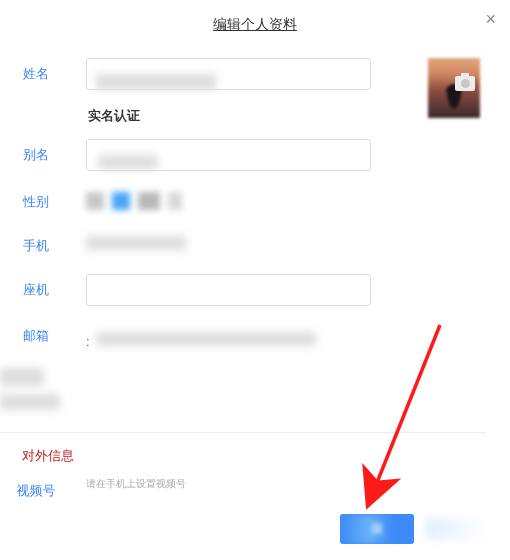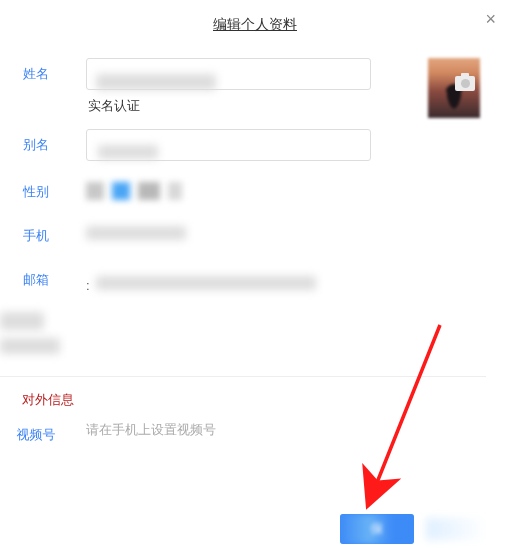--- a/index.html
+++ b/index.html
@@ -142,21 +142,21 @@
       border-top: 1px solid #eee;
       margin: 10px 0 14px;
     }
     .section-label {
       font-size: 13px;
       color: #b91c1c;
       padding: 0 0 10px 22px;
     }
     .placeholder-text {
       color: #aaa;
-      font-size: 13px;
+      font-size: 10px;
       padding-top: 2px;
     }
     .footer {
       position: absolute;
       bottom: 16px;
       right: 24px;
       display: flex;
       gap: 12px;
       align-items: center;
     }
@@ -208,21 +208,21 @@
   <div class="camera-icon"></div>
 </div>
 
 <div class="form-area">
 
   <div class="form-row">
     <div class="label">姓名</div>
     <div class="field">
       <input type="text" class="txt-input" style="">
       <div style="position:relative; margin-top:-24px; margin-left:10px; pointer-events:none;"><span class="blur b-name"></span></div>
-      <div class="link-row" style="margin-top:4px;">实名认证</div>
+      <div class="link-row" style="margin-top:14px;font-weight:bold;">实名认证</div>
     </div>
   </div>
 
   <div class="form-row">
     <div class="label">别名</div>
     <div class="field">
       <input type="text" class="txt-input" style="">
       <div style="position:relative; margin-top:-24px; margin-left:10px; pointer-events:none;"><span class="blur b-alias"></span></div>
     </div>
   </div>
@@ -239,20 +239,26 @@
     </div>
   </div>
 
   <div class="form-row">
     <div class="label">手机</div>
     <div class="field">
       <span class="blur b-phone"></span>
     </div>
   </div>
 
+  <div class="form-row">
+    <div class="label">座机</div>
+    <div class="field">
+      <input type="text" class="txt-input" style="">
+    </div>
+  </div>
 
   <div class="form-row">
     <div class="label">邮箱</div>
     <div class="field" style="padding-top:6px;">
       <span class="b-email-l">:</span>
       <span class="blur b-email"></span>
     </div>
   </div>
 
   <div class="form-row">

